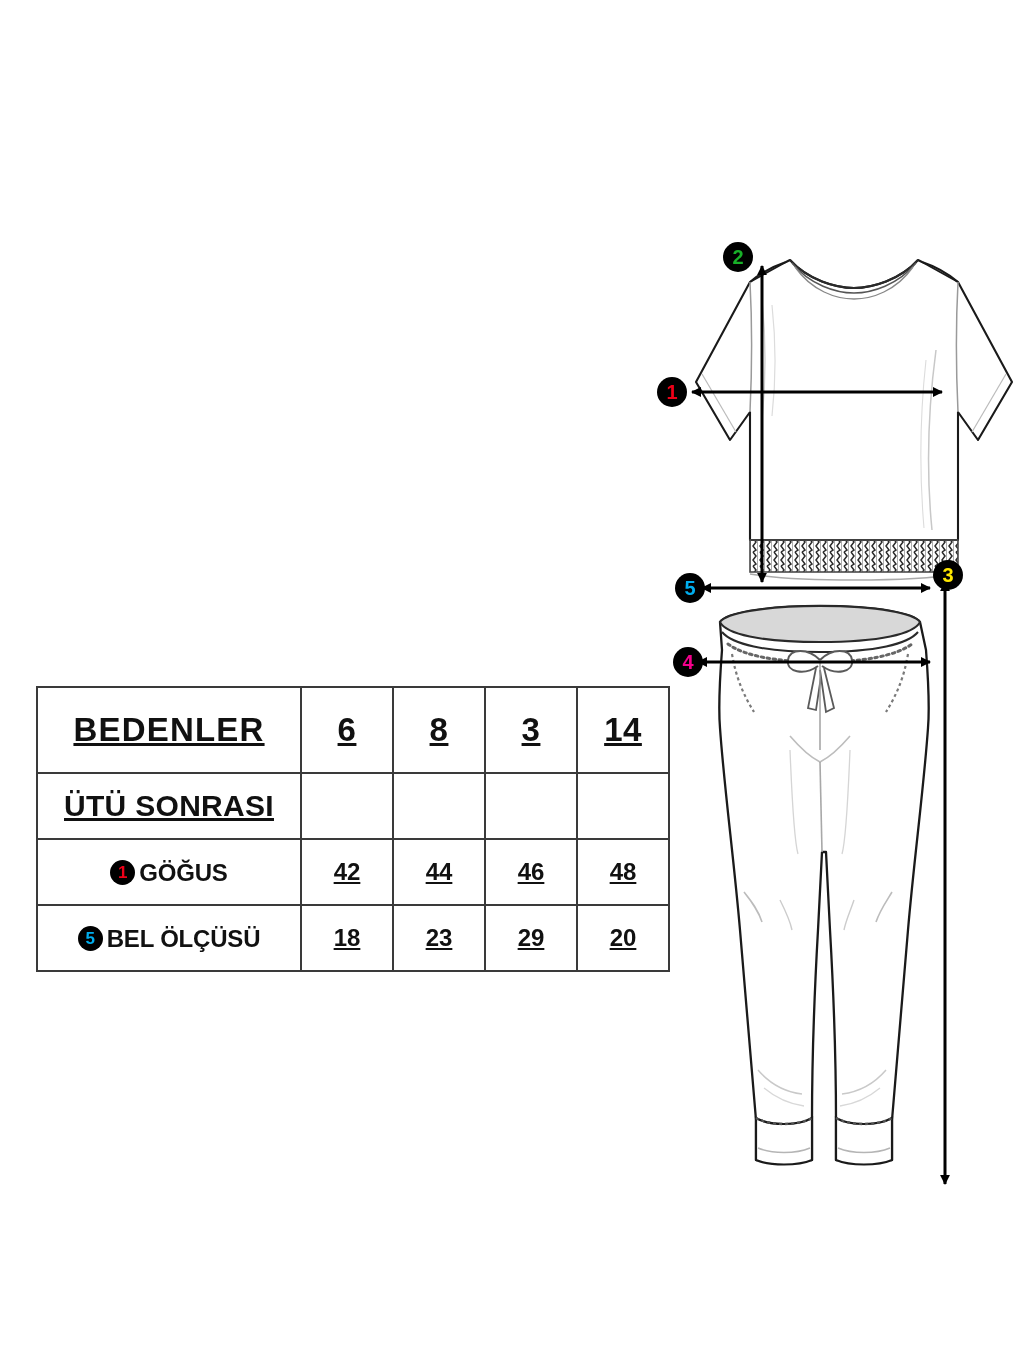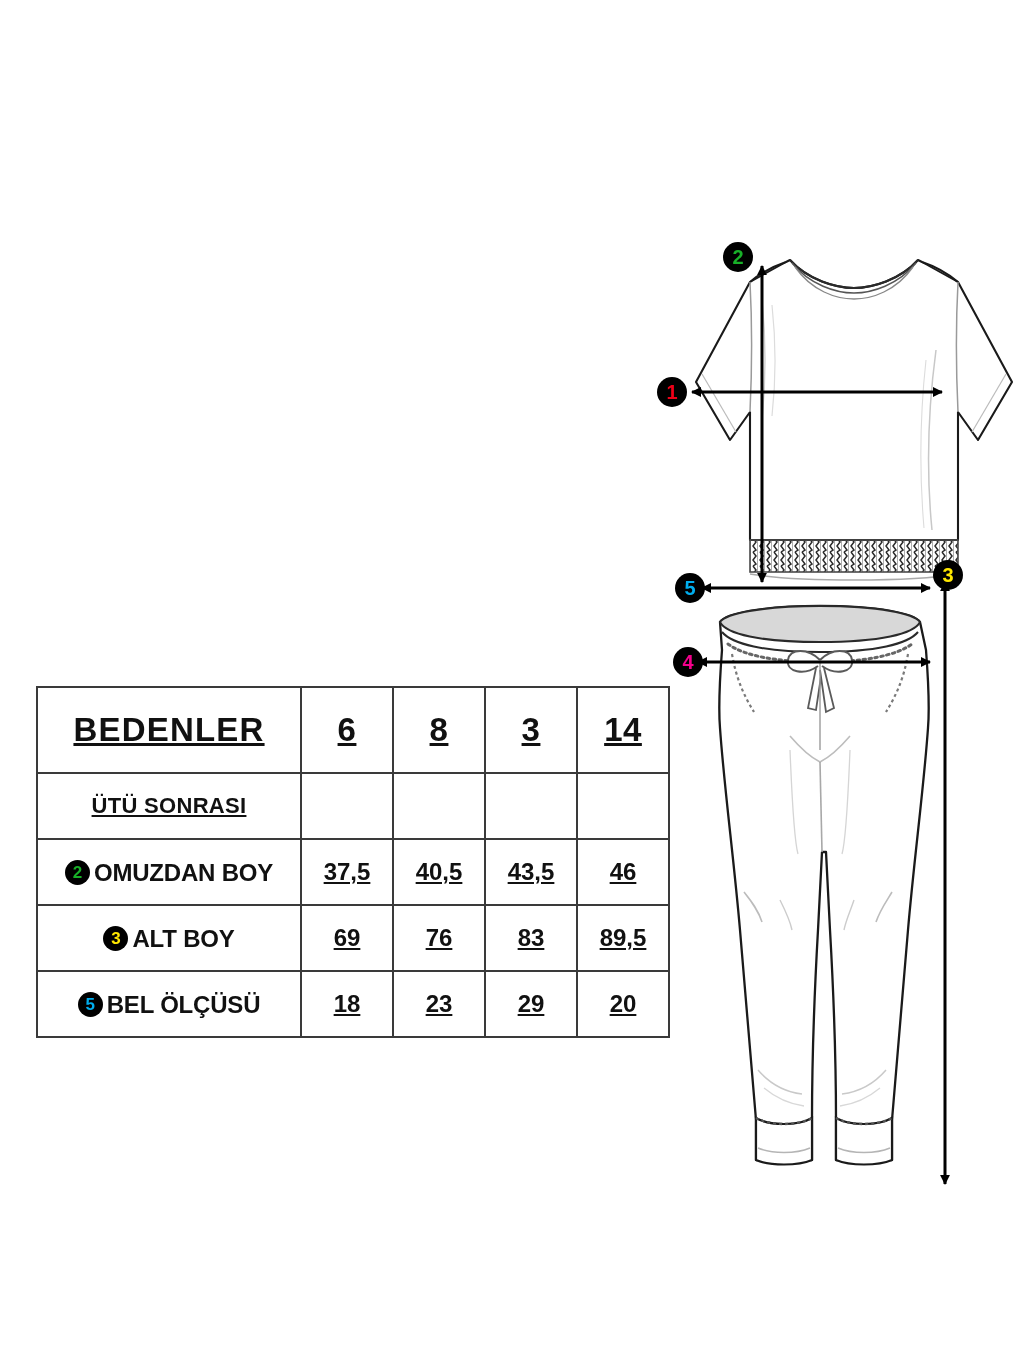--- a/index.html
+++ b/index.html
@@ -63,21 +63,21 @@
   tr.body-row td {
     height: 38px;
     font-size: 24px;
   }
   td.label-cell {
     text-align: left;
     padding-left: 6px;
     white-space: nowrap;
   }
   tr.subheader-row td.label-cell {
-    font-size: 22px;
+    font-size: 30px;
     letter-spacing: 0.3px;
   }
   td.label-cell .row-label {
     display: inline-block;
     vertical-align: middle;
     font-size: 24px;
     letter-spacing: -0.2px;
   }
 
   
@@ -292,40 +292,31 @@
         </tr>
 
         <tr class="body-row subheader-row">
           <td class="label-cell">ÜTÜ SONRASI</td>
           <td></td>
           <td></td>
           <td></td>
           <td></td>
         </tr>
 
-
         <tr class="body-row">
           <td class="label-cell">
-            <span class="badge b2">2</span><span class="row-label">OMUZDAN BOY</span>
+            <span class="badge b1">1</span><span class="row-label">GÖĞUS</span>
           </td>
-          <td>37,5</td>
-          <td>40,5</td>
-          <td>43,5</td>
+          <td>42</td>
+          <td>44</td>
           <td>46</td>
+          <td>48</td>
         </tr>
 
-        <tr class="body-row">
-          <td class="label-cell">
-            <span class="badge b3">3</span><span class="row-label">ALT BOY</span>
-          </td>
-          <td>69</td>
-          <td>76</td>
-          <td>83</td>
-          <td>89,5</td>
-        </tr>
+
 
 
         <tr class="body-row">
           <td class="label-cell">
             <span class="badge b5">5</span><span class="row-label">BEL ÖLÇÜSÜ</span>
           </td>
           <td>18</td>
           <td>23</td>
           <td>29</td>
           <td>20</td>

